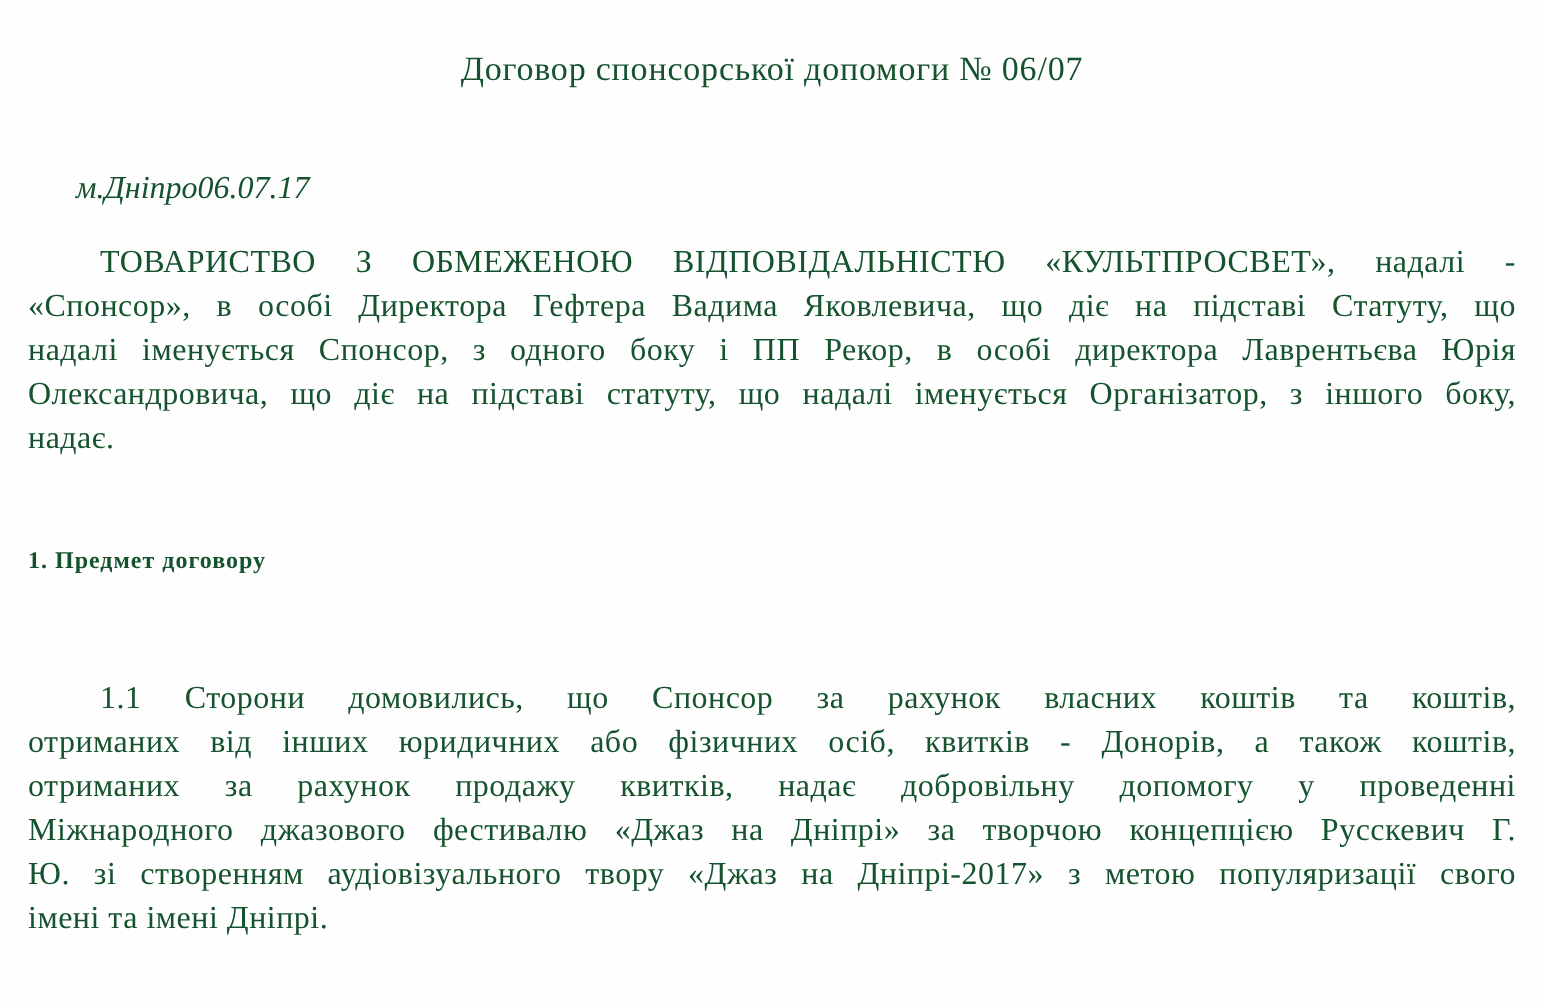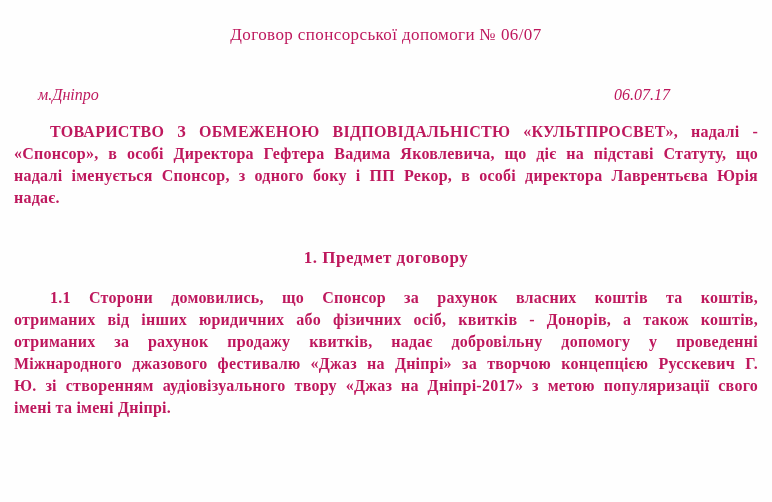--- a/index.html
+++ b/index.html
@@ -5,96 +5,95 @@
   html, body {
     margin: 0;
     padding: 0;
     background: #ffffff;
   }
   .page {
     position: relative;
     width: 772px;
     height: 502px;
     background: #fefefe;
-    color: #be185d;
+    color: #14532d;
     font-family: "Liberation Serif", "DejaVu Serif", serif;
     overflow: hidden;
     box-sizing: border-box;
     padding: 0 14px;
   }
   .doc-title {
     margin-top: 25px;
     text-align: center;
     font-size: 17px;
     letter-spacing: 0.4px;
     line-height: 20px;
   }
   .place-date-row {
     margin-top: 41px;
     display: flex;
-    justify-content: space-between;
     align-items: baseline;
     font-style: italic;
     font-size: 16px;
     line-height: 18px;
   }
   .city {
     margin-left: 24px;
   }
   .date {
     margin-right: 88px;
   }
   .paragraph {
     font-size: 16px;
     line-height: 22px;
     letter-spacing: 0.25px;
   }
   .preamble {
     margin-top: 17px;
   }
   .clause {
-    margin-top: 19px;
+    margin-top: 49px;
   }
   .tline {
     text-align: justify;
     text-align-last: justify;
     white-space: normal;
-    font-weight: bold;
   }
   .tline.last {
     text-align-last: left;
   }
   .tline.first {
     text-indent: 36px;
   }
   .section-heading {
     margin-top: 39px;
-    text-align: center;
+    text-align: left;
     font-weight: bold;
-    font-size: 17px;
+    font-size: 12px;
     letter-spacing: 0.5px;
     line-height: 20px;
   }
 </style>
 </head>
 <body>
 
 <div class="page">
 
   <div class="doc-title">Договор спонсорської допомоги № 06/07</div>
 
   <div class="place-date-row">
     <span class="city">м.Дніпро</span>
     <span class="date">06.07.17</span>
   </div>
 
   <div class="paragraph preamble">
       <div class="tline first">ТОВАРИСТВО З ОБМЕЖЕНОЮ ВІДПОВІДАЛЬНІСТЮ «КУЛЬТПРОСВЕТ», надалі -</div>
       <div class="tline">«Спонсор», в особі Директора Гефтера Вадима Яковлевича, що діє на підставі Статуту, що</div>
       <div class="tline">надалі іменується Спонсор, з одного боку і ПП Рекор, в особі директора Лаврентьєва Юрія</div>
+      <div class="tline">Олександровича, що діє на підставі статуту, що надалі іменується Організатор, з іншого боку,</div>
       <div class="tline last">надає.</div>
     </div>
 
   <div class="section-heading">1. Предмет договору</div>
 
   <div class="paragraph clause">
       <div class="tline first">1.1 Сторони домовились, що Спонсор за рахунок власних коштів та коштів,</div>
       <div class="tline">отриманих від інших юридичних або фізичних осіб, квитків - Донорів, а також коштів,</div>
       <div class="tline">отриманих за рахунок продажу квитків, надає добровільну допомогу у проведенні</div>
       <div class="tline">Міжнародного джазового фестивалю «Джаз на Дніпрі» за творчою концепцією Русскевич Г.</div>

